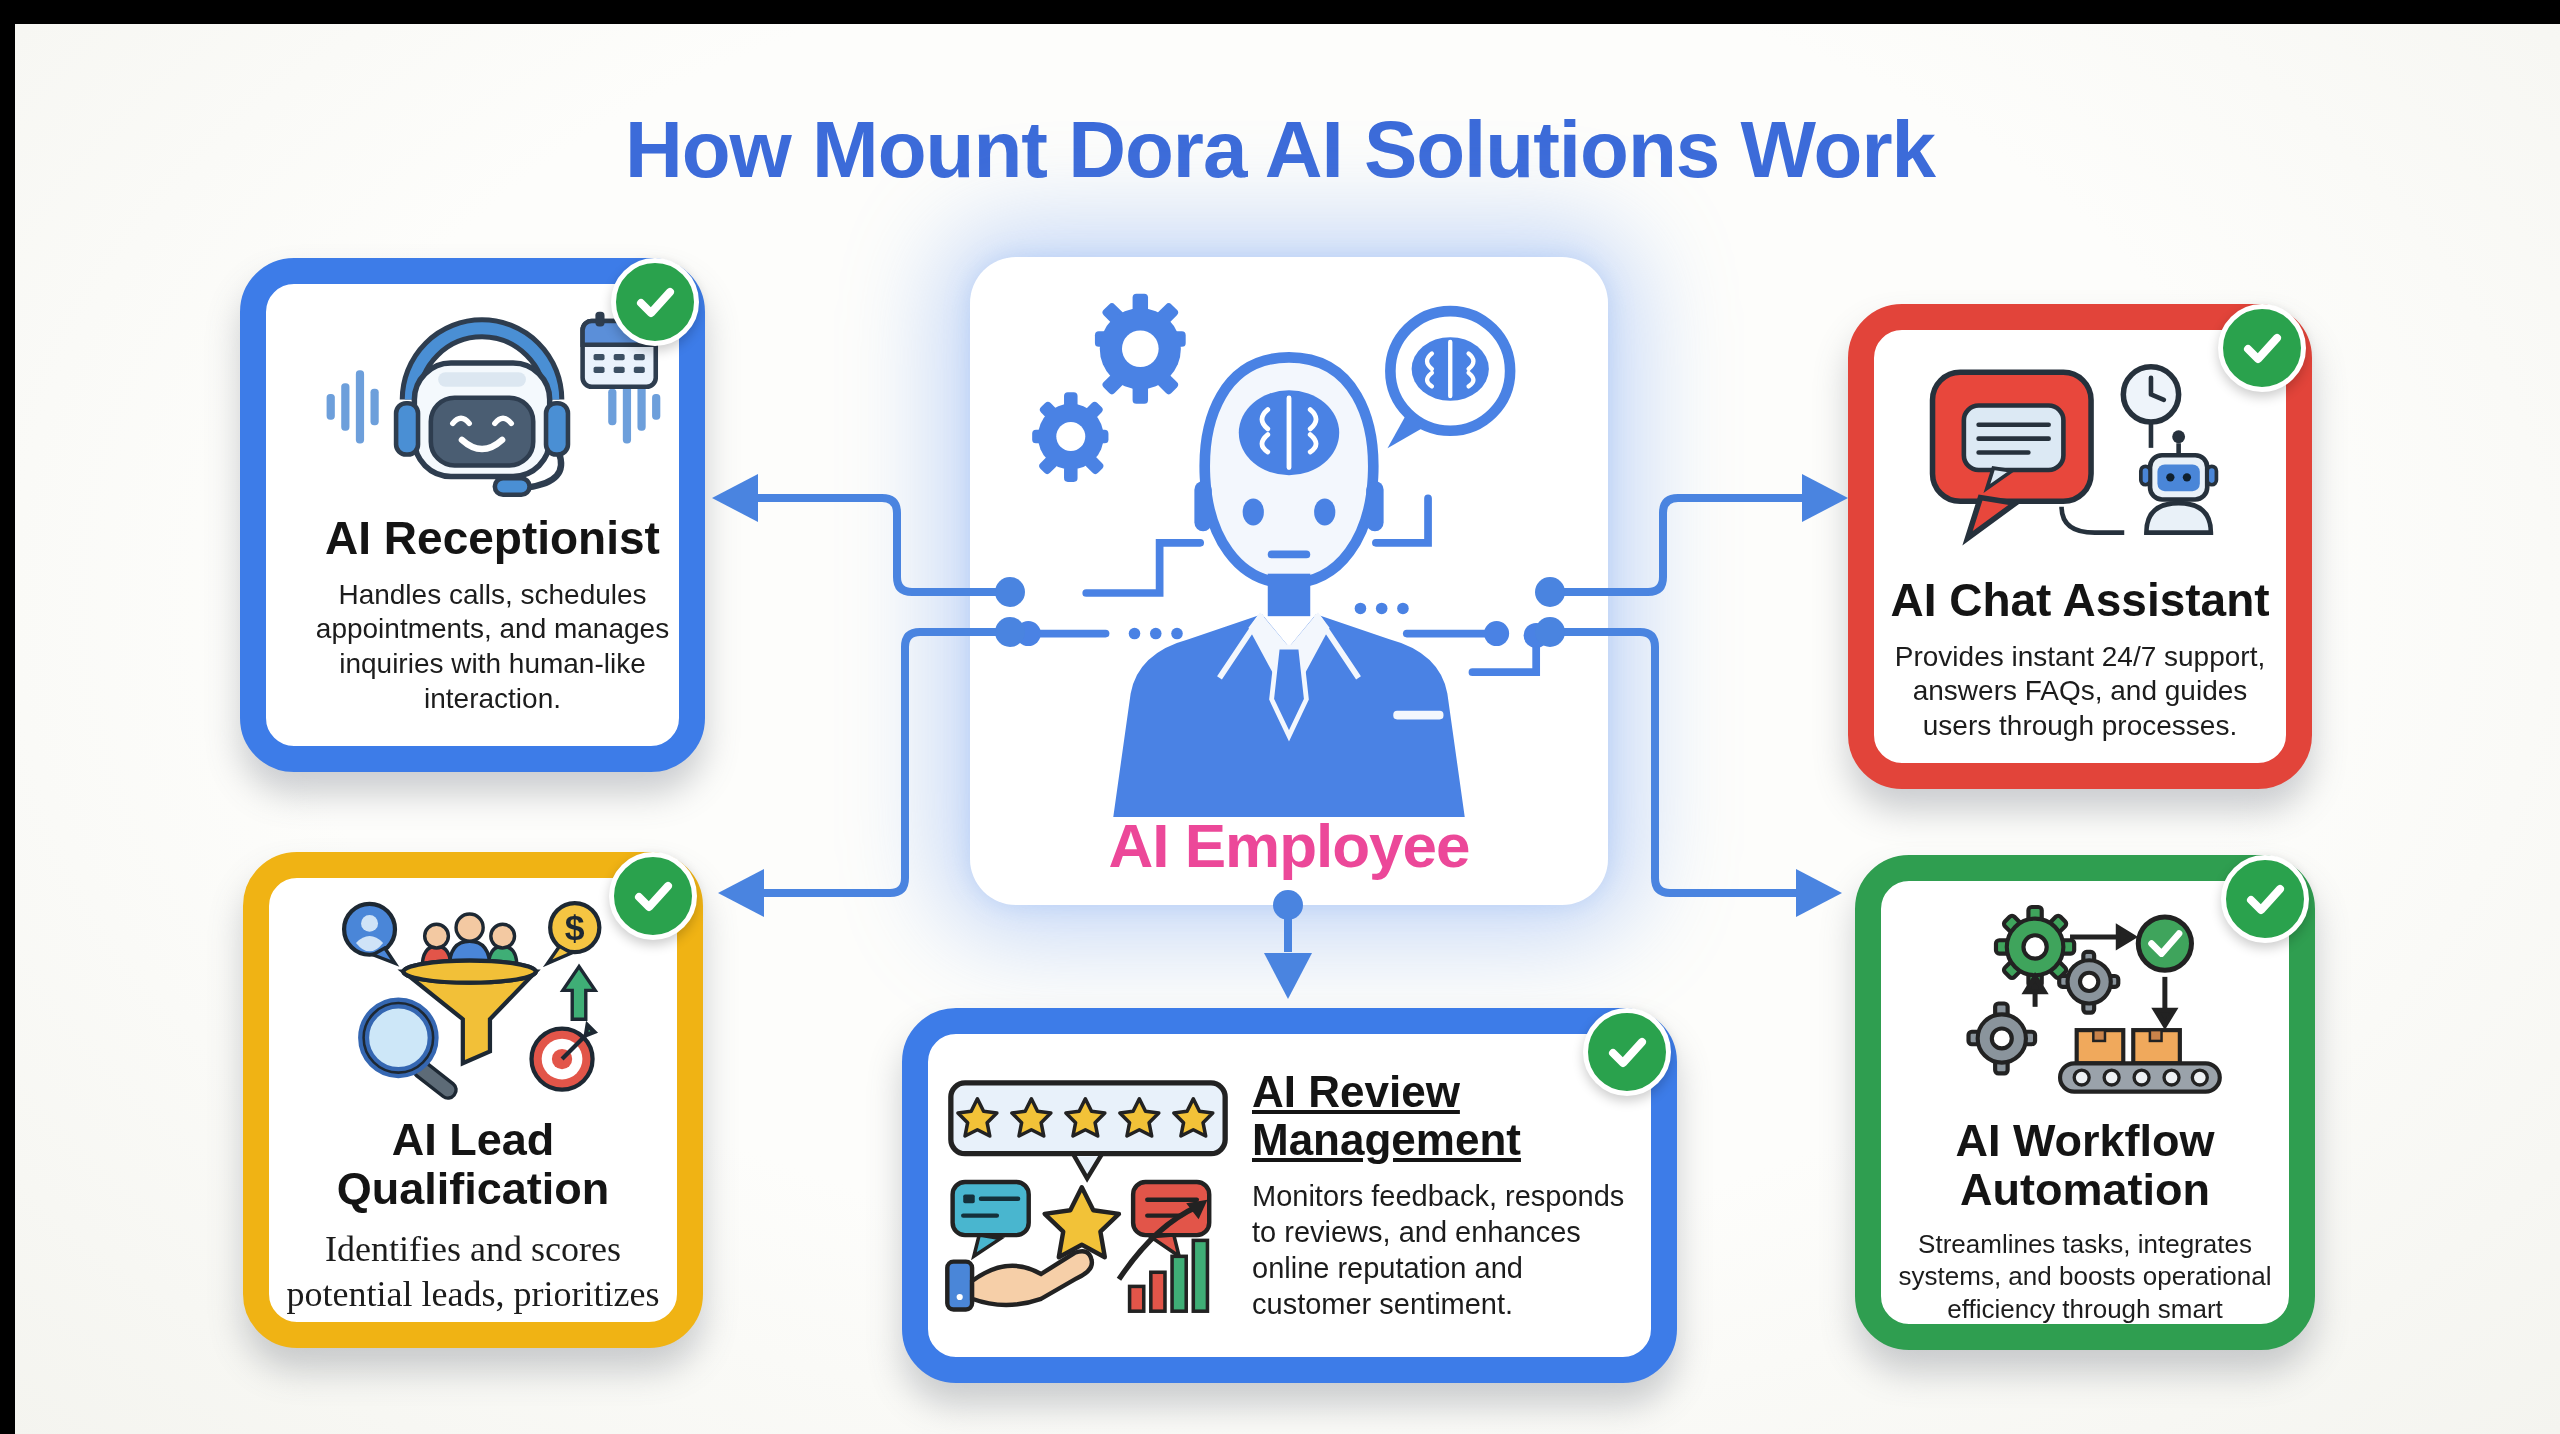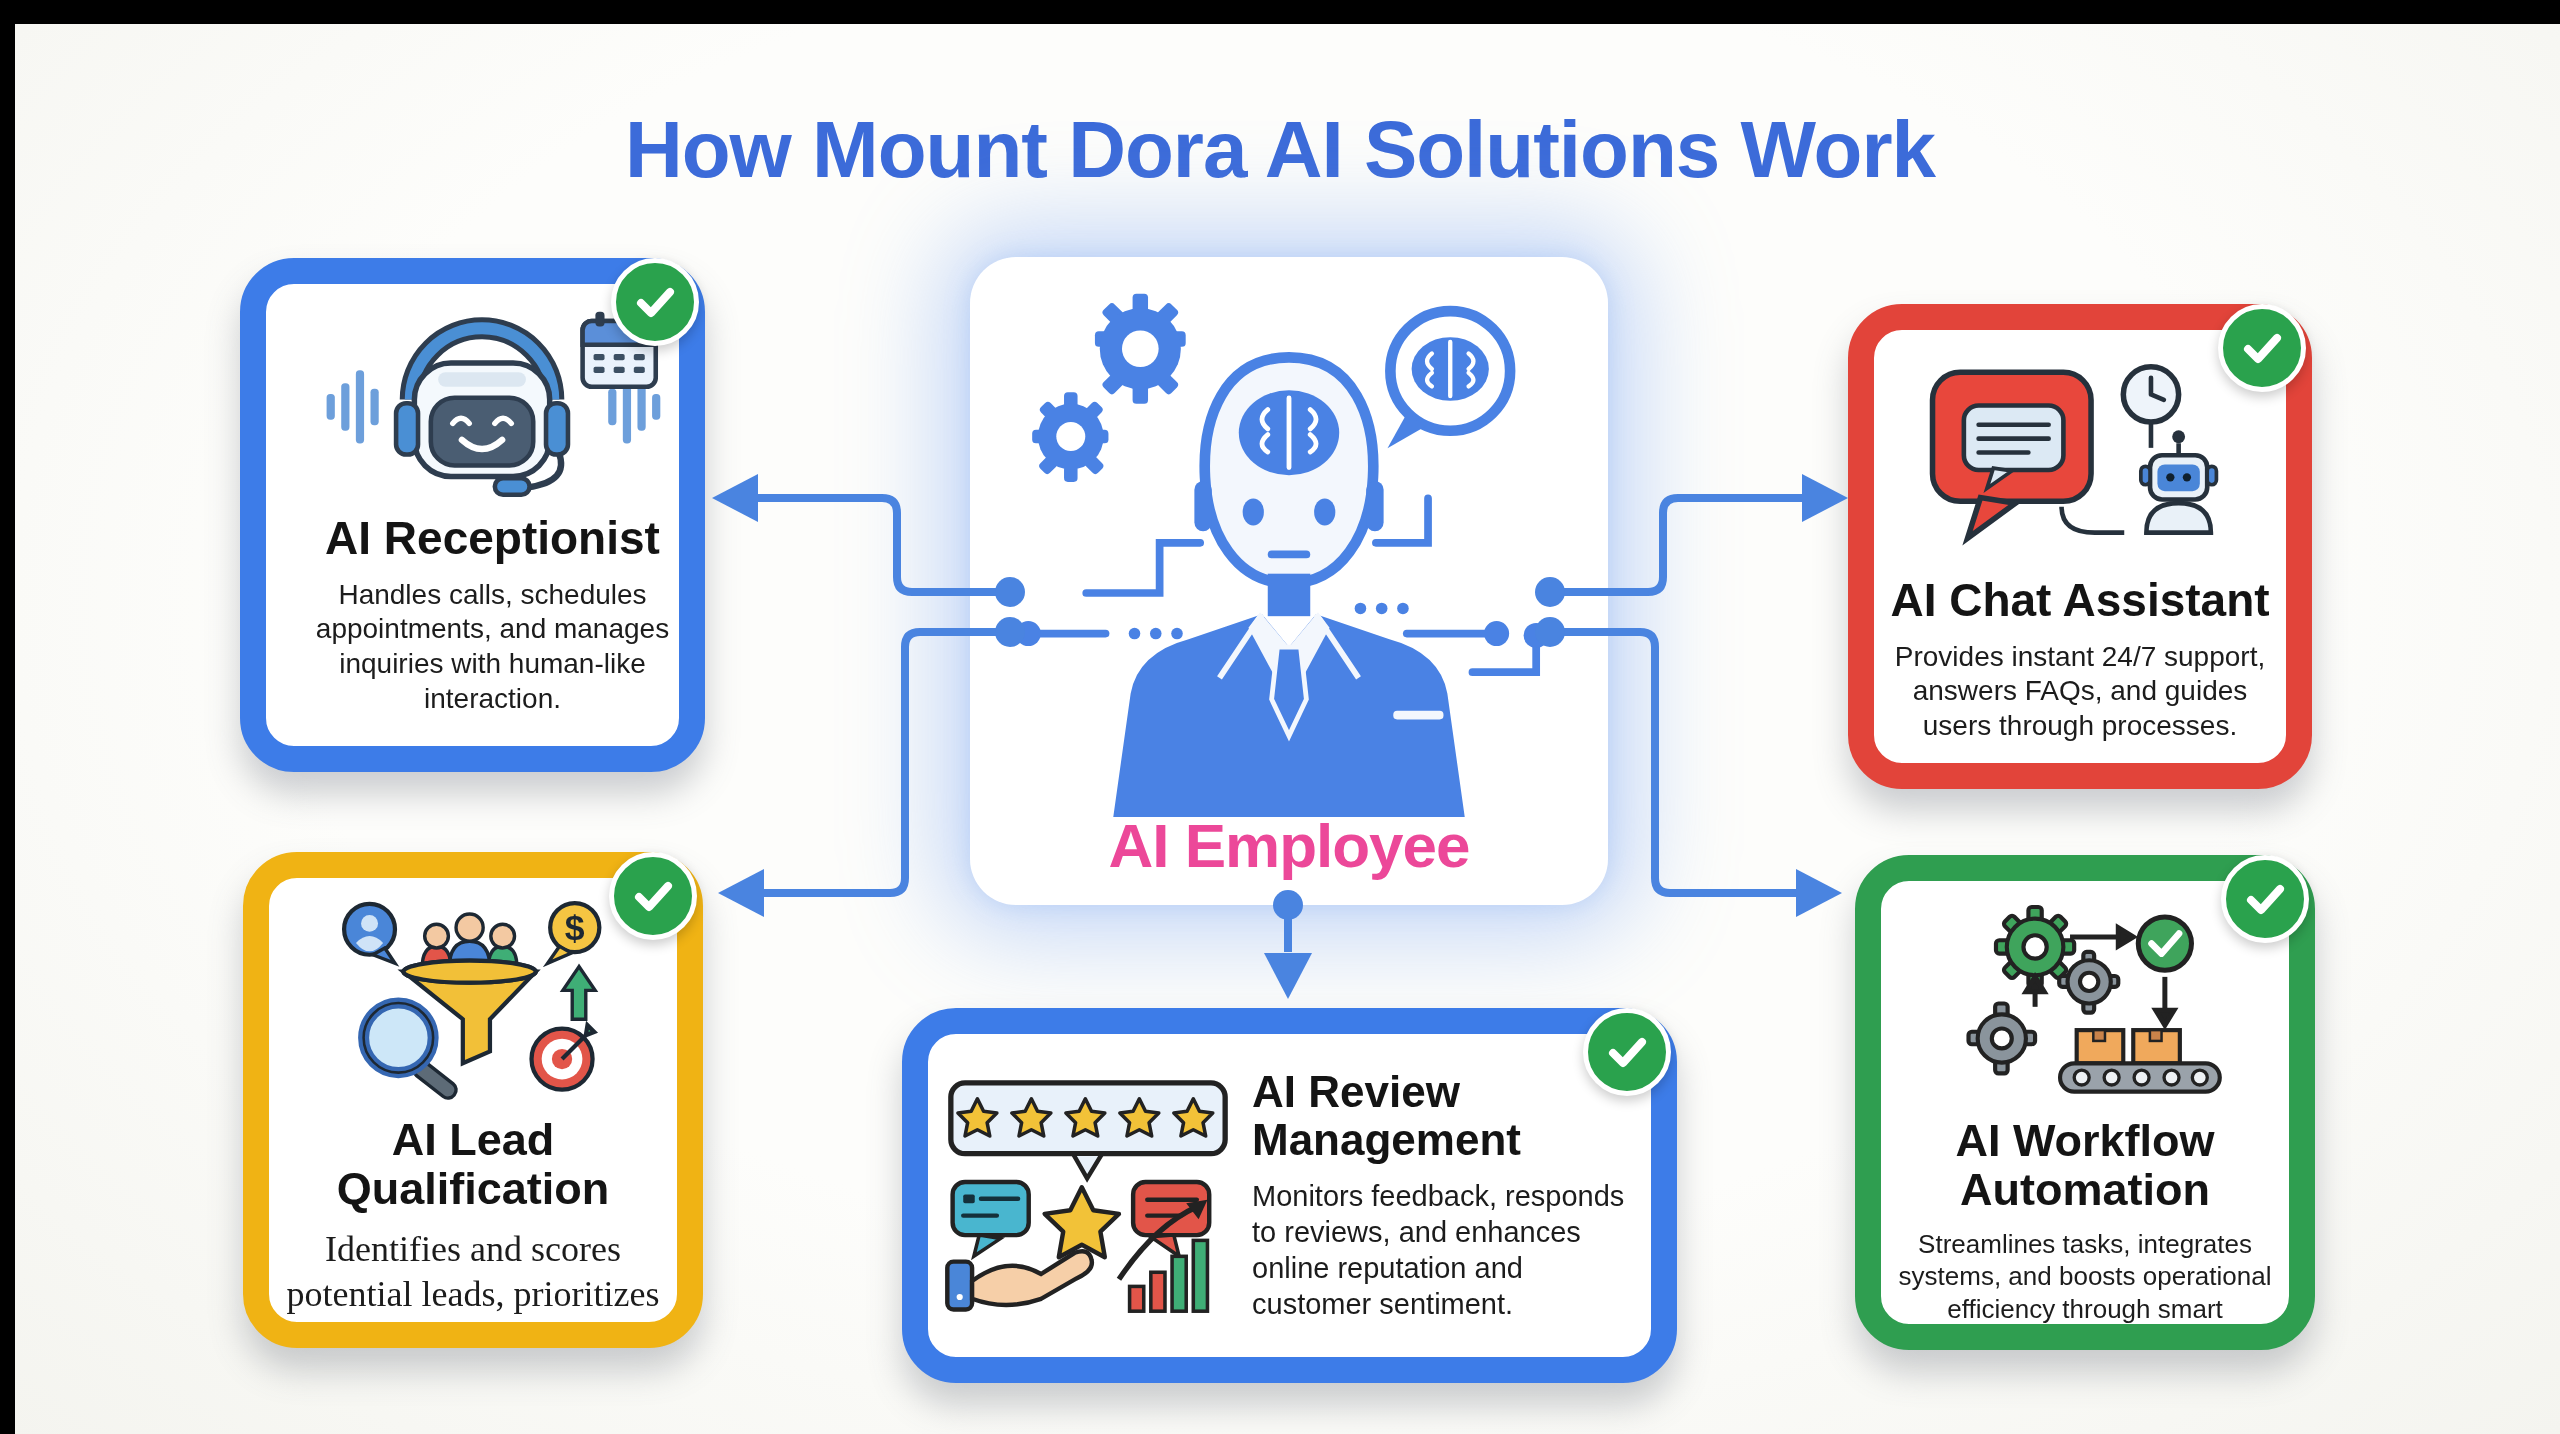--- a/index.html
+++ b/index.html
@@ -45,21 +45,21 @@
 
   #card-receptionist p { max-width:382px; }
   #card-chat p         { max-width:400px; }
   #card-lead p         { max-width:404px; font-size:36px;font-family:Liberation Serif, serif; }
   #card-workflow p     { max-width:400px; font-size:26px; }
   #card-workflow h2, #card-lead h2 { font-size:45px; max-width:330px;text-align:center; }
 
   
   #card-review .card-content { flex-direction:row; align-items:center; justify-content:flex-start; text-align:left; }
   #card-review .rev-text { margin-left:18px; width:420px; }
-  #card-review h2 { font-size:44px; max-width:320px; margin:0; }
+  #card-review h2 { font-size:44px; max-width:320px; margin:0;text-decoration:underline; }
   #card-review p  { font-size:29px; max-width:390px; margin-top:16px; }
 
   
   .center-card {
     position:absolute; left:970px; top:257px; width:638px; height:648px;
     background:#fff; border-radius:46px;
     box-shadow:0 0 95px 32px rgba(124,166,242,.42), 0 0 26px rgba(124,166,242,.30);
   }
   .center-label {
     position:absolute; bottom:24px; left:0; width:100%; text-align:center;

